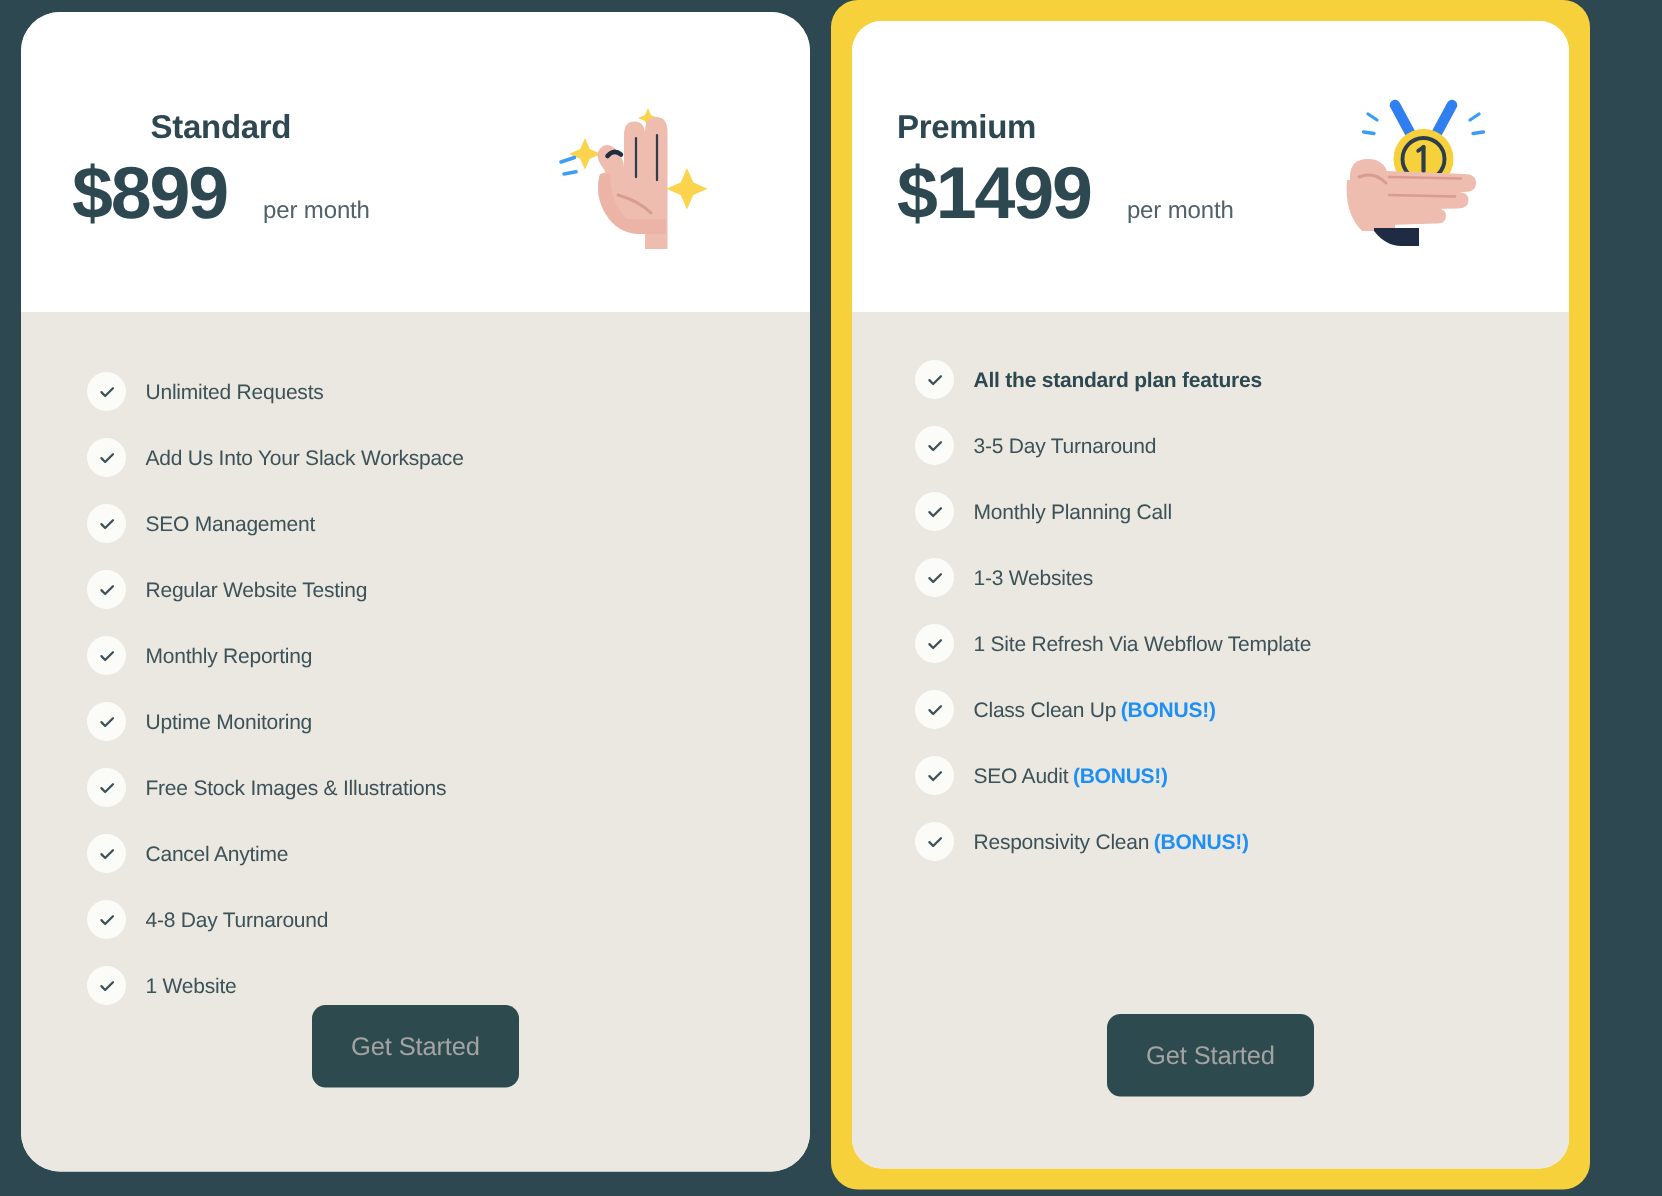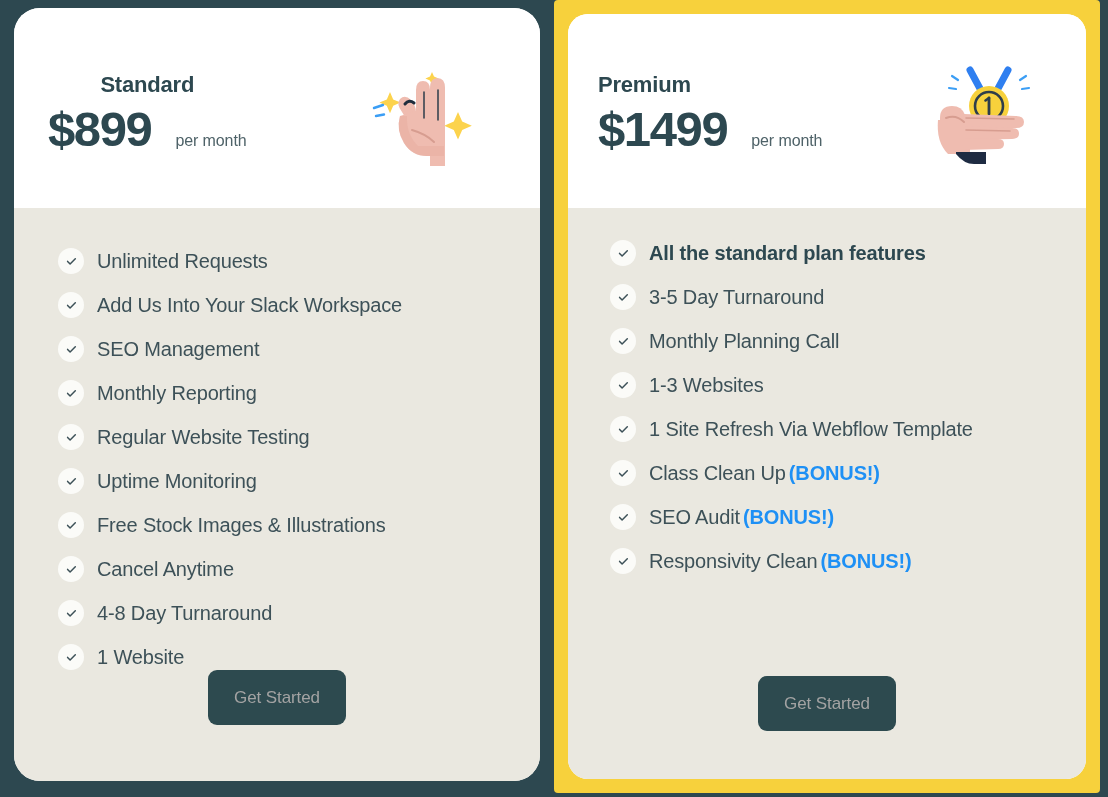--- a/index.html
+++ b/index.html
@@ -37,24 +37,24 @@
     left: 14px;
     top: 8px;
     width: 526px;
     height: 773px;
     border-radius: 26px;
   }
 
   .card--premium {
     left: 554px;
     top: 0px;
-    width: 546px;
+    width: 506px;
     height: 793px;
     background: #f7d13c;
-    border-radius: 4px;
+    border-radius: 18px;
     padding: 14px;
   }
 
   .card--premium .card-inner {
     background: #ffffff;
     border-radius: 20px;
     overflow: hidden;
     width: 100%;
     height: 100%;
     display: flex;
@@ -152,21 +152,21 @@
     background: #fbfbf8;
     flex: 0 0 auto;
     display: flex;
     align-items: center;
     justify-content: center;
   }
 
   .check-badge svg { display: block; }
 
   .feature-text {
-    font-size: 20px;
+    font-size: 14px;
     color: #3d5158;
     letter-spacing: -0.15px;
     line-height: 1.15;
     white-space: nowrap;
     text-align: center;
   }
 
   .feature-text.is-bold {
     font-weight: bold;
     color: #2d4850;
@@ -266,29 +266,29 @@
                 </svg>
             </span>
             <span class="feature-text">SEO Management</span>
           </li>
           <li class="feature-item">
             <span class="check-badge">
               <svg width="13" height="13" viewBox="0 0 13 13">
                   <path d="M2.6 6.4 L5.1 9 L10.3 3.8" stroke="#3d5158" stroke-width="1.5" fill="none" stroke-linecap="round" stroke-linejoin="round"></path>
                 </svg>
             </span>
+            <span class="feature-text">Regular Website Testing</span>
+          </li>
+          <li class="feature-item">
+            <span class="check-badge">
+              <svg width="13" height="13" viewBox="0 0 13 13">
+                  <path d="M2.6 6.4 L5.1 9 L10.3 3.8" stroke="#3d5158" stroke-width="1.5" fill="none" stroke-linecap="round" stroke-linejoin="round"></path>
+                </svg>
+            </span>
             <span class="feature-text">Monthly Reporting</span>
-          </li>
-          <li class="feature-item">
-            <span class="check-badge">
-              <svg width="13" height="13" viewBox="0 0 13 13">
-                  <path d="M2.6 6.4 L5.1 9 L10.3 3.8" stroke="#3d5158" stroke-width="1.5" fill="none" stroke-linecap="round" stroke-linejoin="round"></path>
-                </svg>
-            </span>
-            <span class="feature-text">Regular Website Testing</span>
           </li>
           <li class="feature-item">
             <span class="check-badge">
               <svg width="13" height="13" viewBox="0 0 13 13">
                   <path d="M2.6 6.4 L5.1 9 L10.3 3.8" stroke="#3d5158" stroke-width="1.5" fill="none" stroke-linecap="round" stroke-linejoin="round"></path>
                 </svg>
             </span>
             <span class="feature-text">Uptime Monitoring</span>
           </li>
           <li class="feature-item">

